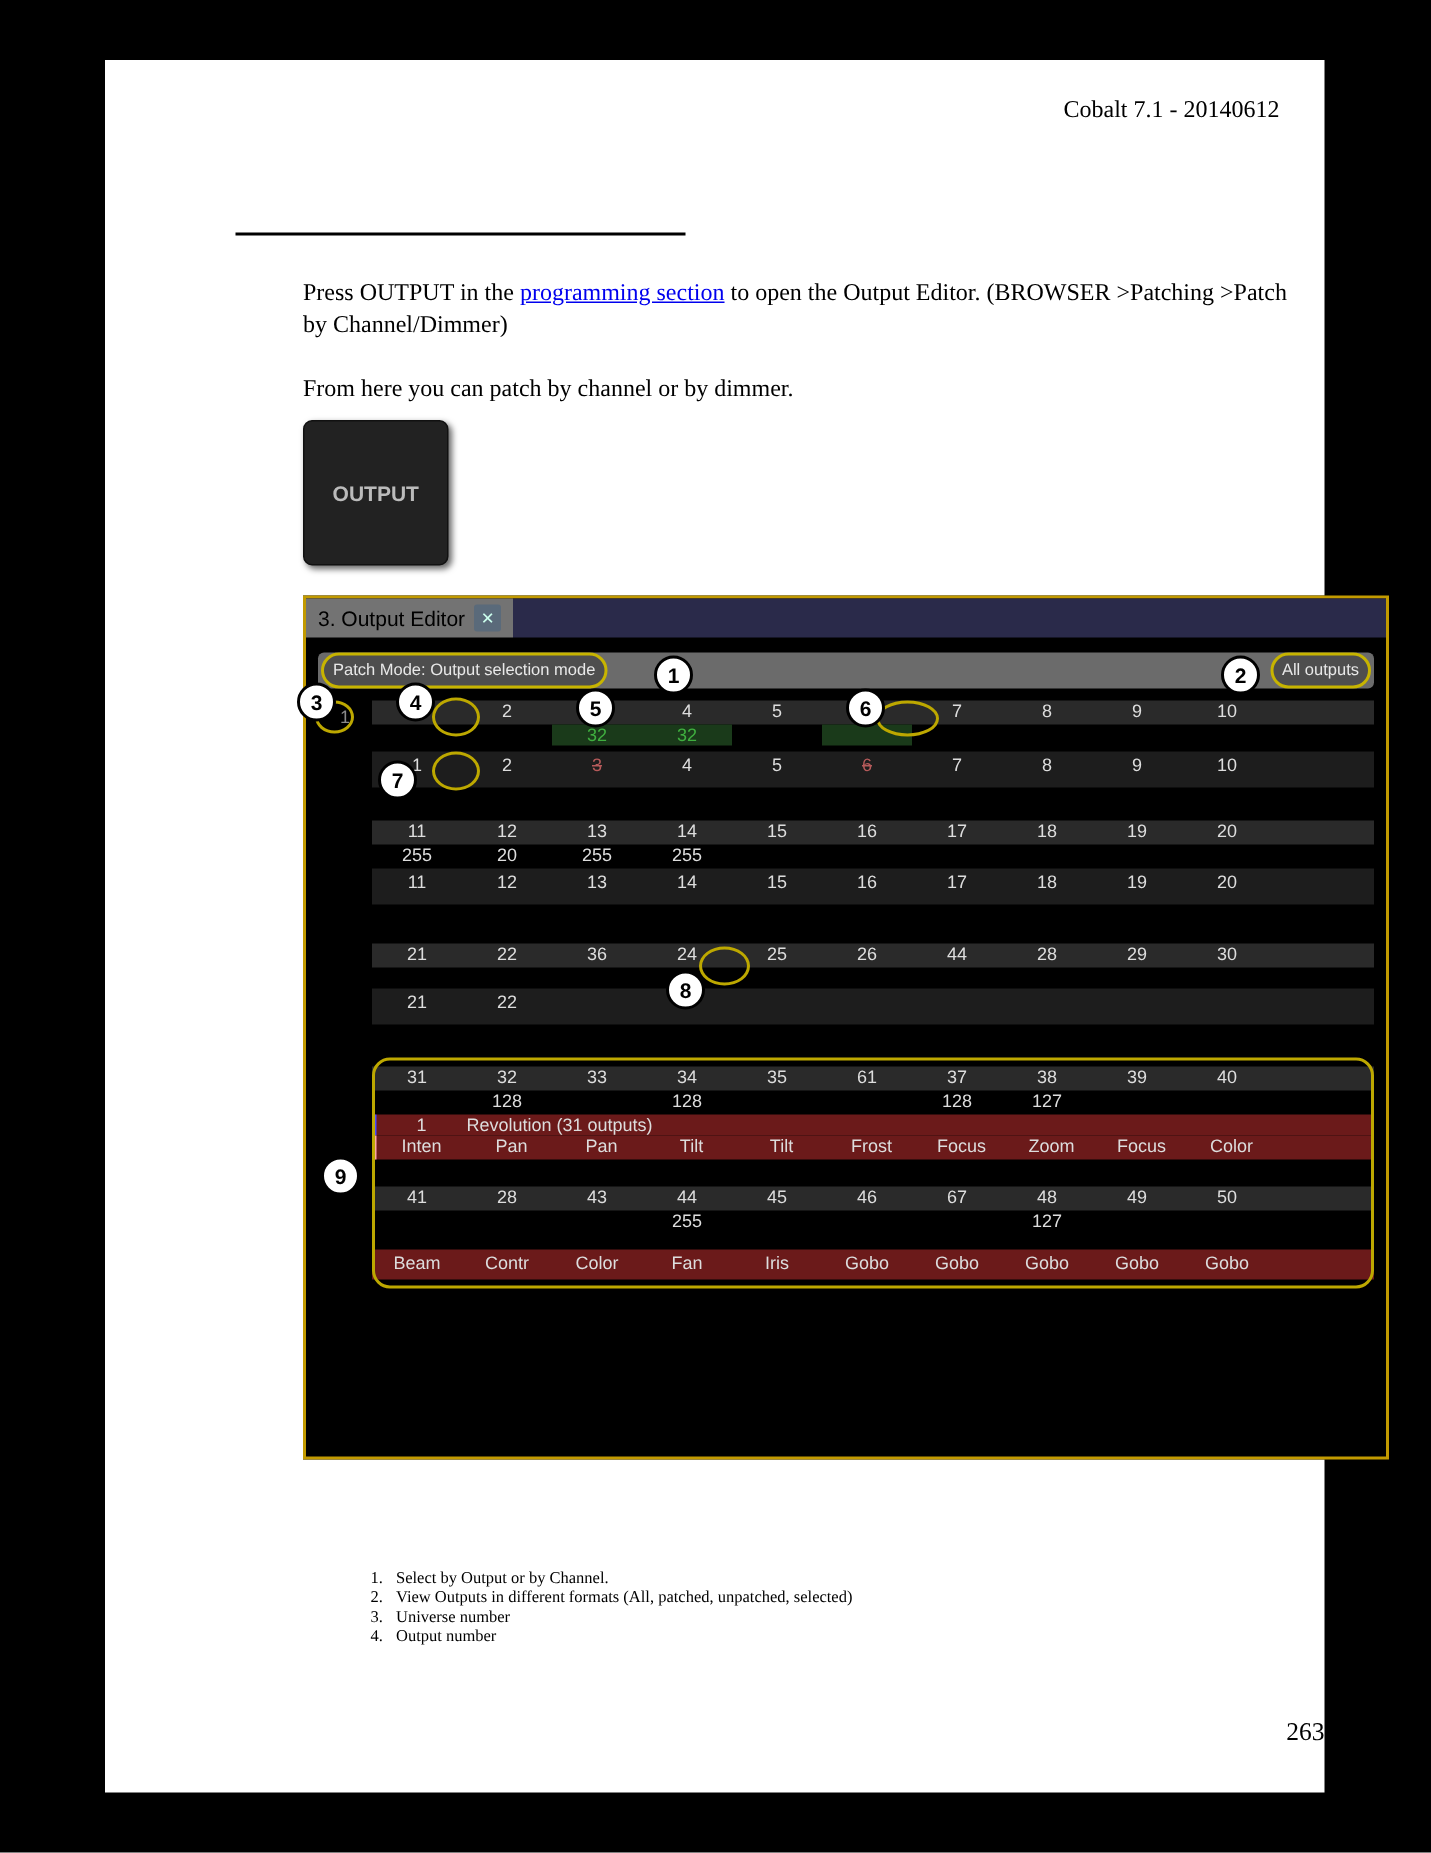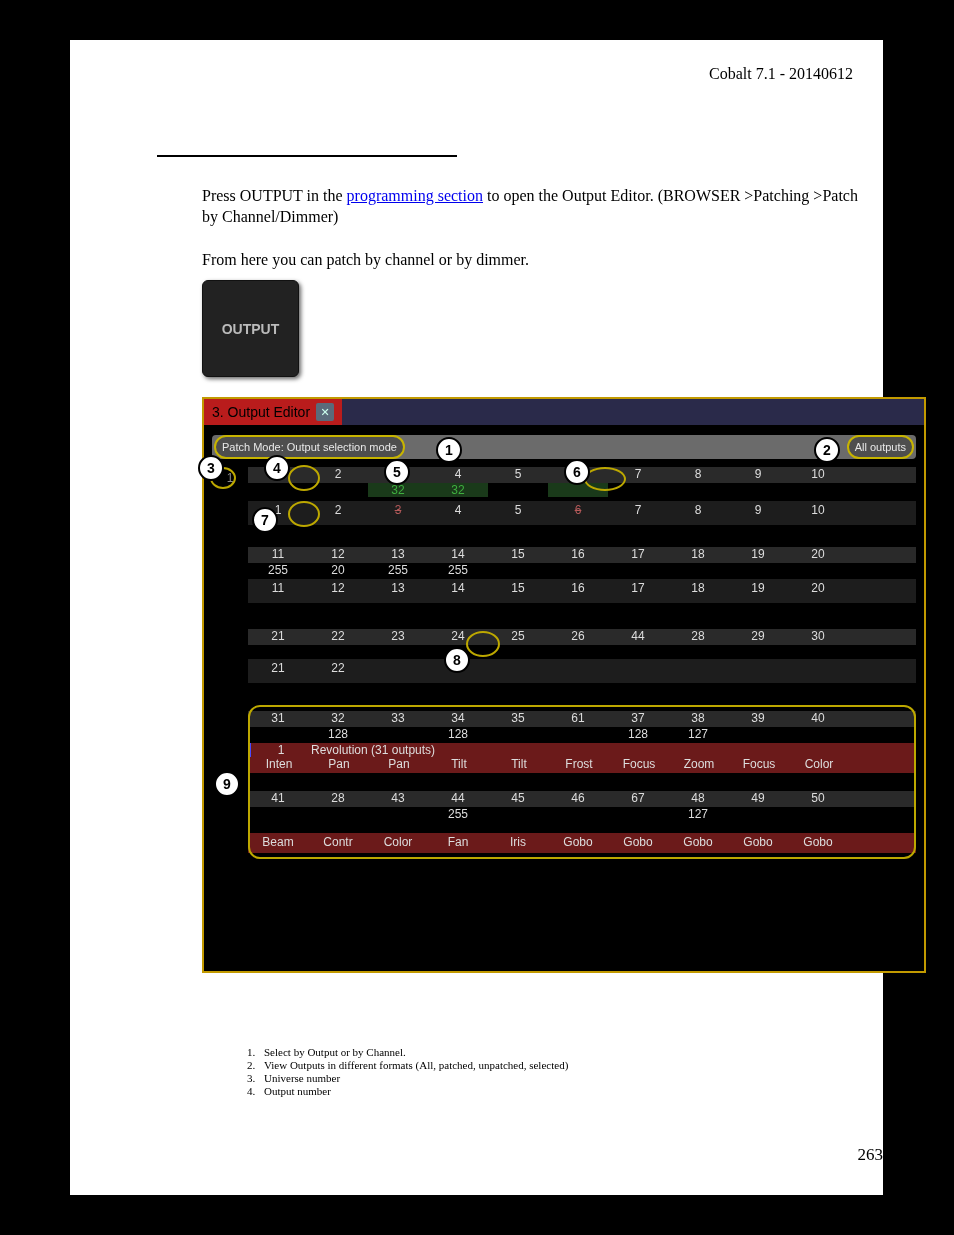--- a/index.html
+++ b/index.html
@@ -69,21 +69,21 @@
     border: 2px solid #c29a00;
     background: #000;
     font-family: Verdana, Arial, sans-serif;
   }
   .titlebar {
     height: 26px;
     display: flex;
     align-items: center;
   }
   .titlebar-left {
-    background: #b91c1c;
+    background: #737373;
     height: 100%;
     padding: 0 8px;
     display: flex;
     align-items: center;
     color: #000;
     font-size: 14px;
   }
   .close-tab {
     width: 18px;
     height: 18px;
@@ -338,21 +338,21 @@
         <div class="cell">16</div>
         <div class="cell">17</div>
         <div class="cell">18</div>
         <div class="cell">19</div>
         <div class="cell">20</div>
       </div>
 
       <div class="grid-row row-bg-dark" style="top:164px;height:16px">
         <div class="cell">21</div>
         <div class="cell">22</div>
-        <div class="cell">23</div>
+        <div class="cell">36</div>
         <div class="cell">24</div>
         <div class="cell">25</div>
         <div class="cell">26</div>
         <div class="cell">44</div>
         <div class="cell">28</div>
         <div class="cell">29</div>
         <div class="cell">30</div>
       </div>
       <div class="grid-row row-bg-mid" style="top:194px;height:22px;padding-top:2px">
         <div class="cell">21</div>
@@ -389,21 +389,21 @@
         <div class="cell">128</div>
         <div class="cell">127</div>
         <div class="cell"></div>
         <div class="cell"></div>
       </div>
       <div class="grid-row row-bg-red" style="top:278px;height:14px;font-size:10px">
         <div class="cell" style="border-left:3px solid #4a4aff">1</div>
         <div class="cell" style="text-align:left;width:540px">Revolution (31 outputs)</div>
       </div>
       <div class="grid-row row-bg-red" style="top:292px;height:16px;font-size:10px">
-        <div class="cell" style="border-left:1px solid #fca5a5">Inten</div>
+        <div class="cell" style="border-left:3px solid #fca5a5">Inten</div>
         <div class="cell">Pan</div>
         <div class="cell">Pan</div>
         <div class="cell">Tilt</div>
         <div class="cell">Tilt</div>
         <div class="cell">Frost</div>
         <div class="cell">Focus</div>
         <div class="cell">Zoom</div>
         <div class="cell">Focus</div>
         <div class="cell">Color</div>
       </div>

